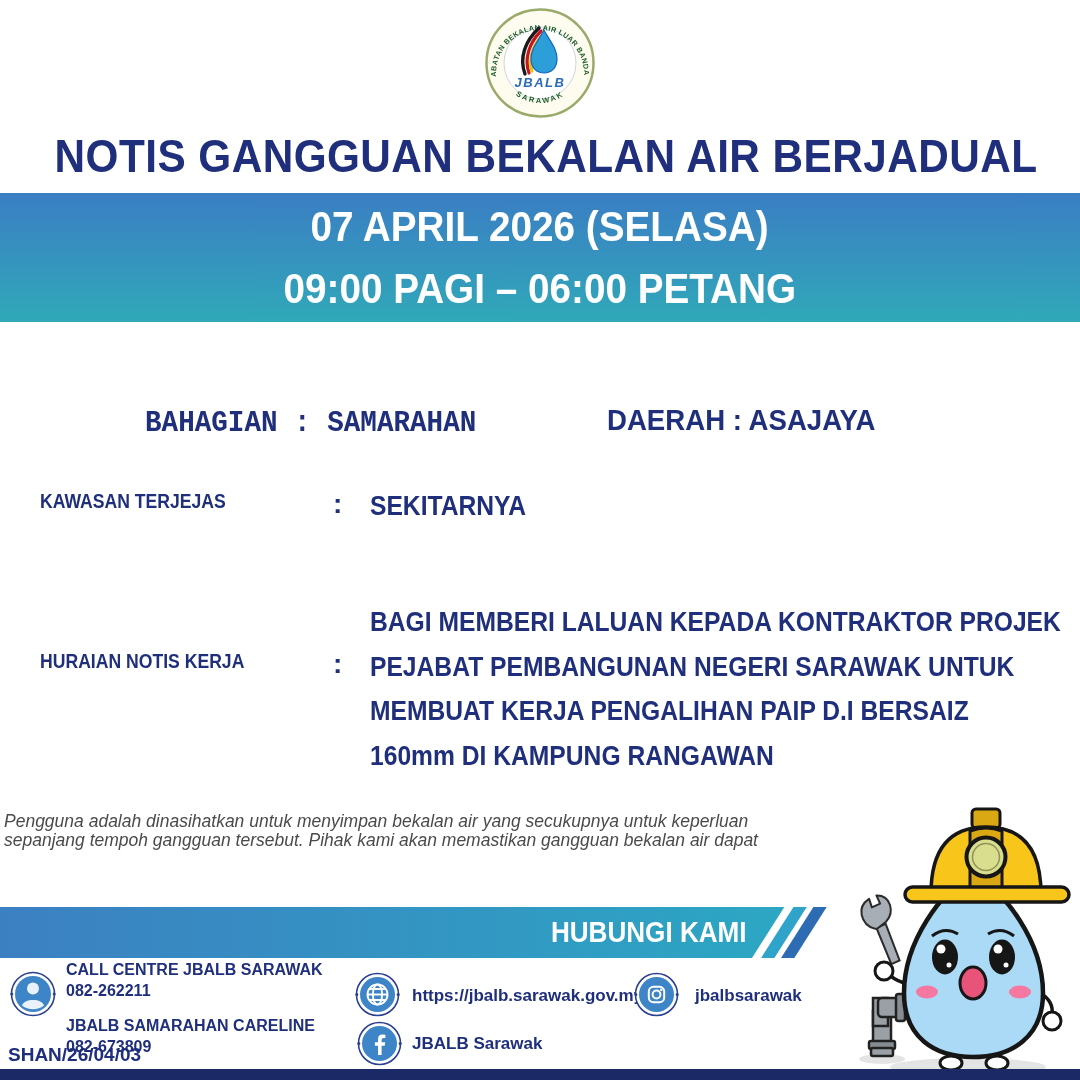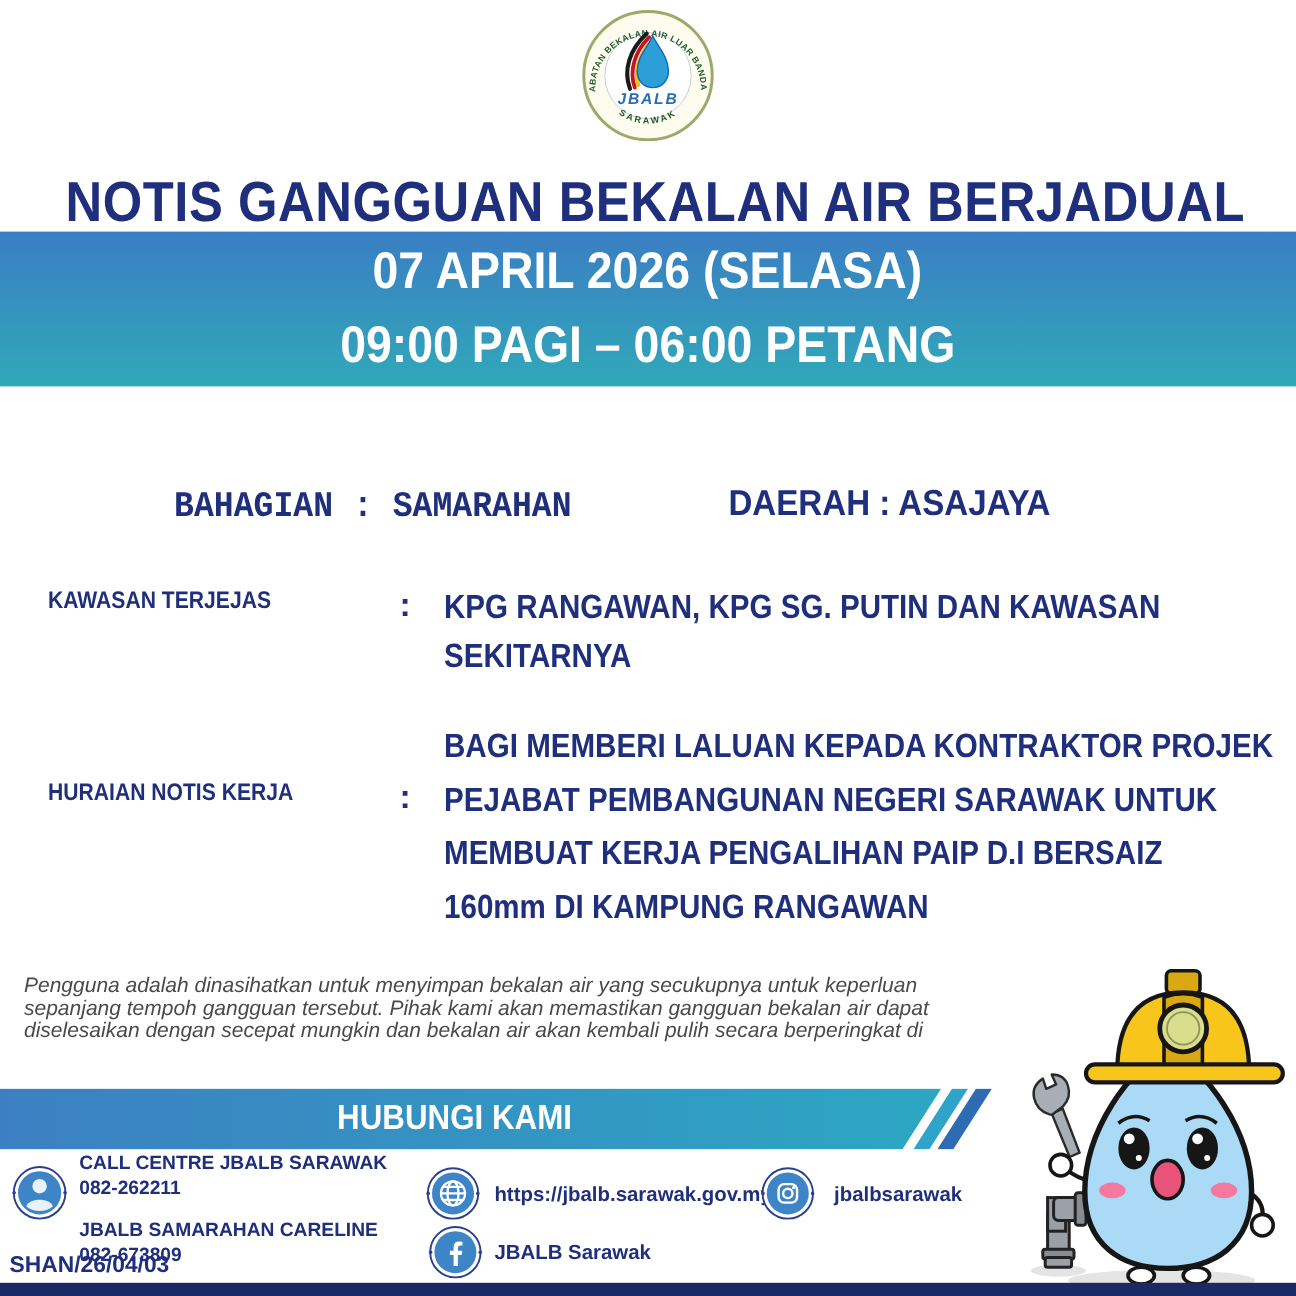--- a/index.html
+++ b/index.html
@@ -7,52 +7,52 @@
     width:1080px;height:1080px;position:relative;overflow:hidden;
     background:#ffffff;
     font-family:"Liberation Sans","DejaVu Sans",sans-serif;
   }
   .abs{position:absolute;}
   
   .cx88{display:inline-block;transform:scaleX(0.88);transform-origin:left center;white-space:nowrap;}
   .cx92{display:inline-block;transform:scaleX(0.92);transform-origin:left center;white-space:nowrap;}
   .cx90c{display:inline-block;transform:scaleX(0.90);transform-origin:center center;white-space:nowrap;}
 
-  .title-wrap{top:140px;left:0;width:1060px;text-align:center;}
+  .title-wrap{top:128px;left:0;width:1060px;text-align:center;}
   .title-text{font-size:47px;font-weight:bold;color:#1f2f7c;letter-spacing:0.5px;}
 
   .schedule-banner{
     top:193px;left:0;width:1080px;height:129px;
     background:linear-gradient(180deg,#3a7ec3 0%,#3595be 55%,#30a9b8 100%);
     display:flex;flex-direction:column;align-items:center;justify-content:center;row-gap:13px;
   }
   .banner-line{color:#ffffff;font-size:43px;font-weight:bold;}
 
   .region{font-size:30px;font-weight:bold;color:#1f2f7c;}
 
   .field-label{font-size:20px;font-weight:bold;color:#1f2f7c;}
   .field-colon{font-size:28px;font-weight:bold;color:#1f2f7c;}
   .value-line{font-size:28px;font-weight:bold;color:#1f2f7c;}
   .kawasan-lines{left:370px;top:485px;line-height:41px;}
   .huraian-lines{left:370px;top:600px;line-height:44.5px;}
 
-  .advisory{left:20px;top:812px;width:800px;color:#4a4a4a;font-style:italic;
+  .advisory{left:4px;top:812px;width:800px;color:#4a4a4a;font-style:italic;
             font-size:17.5px;line-height:18.6px;font-weight:500;}
   .advisory div{white-space:nowrap;}
 
   .contact-banner{left:0;top:907px;width:830px;height:51px;}
   .cb-main{position:absolute;left:0;top:0;width:830px;height:51px;
     background:linear-gradient(90deg,#3c80c2 0%,#2ba9c3 100%);
     clip-path:polygon(0 0,94.5% 0,90.6% 100%,0 100%);}
   .cb-stripe1{position:absolute;left:0;top:0;width:830px;height:51px;background:#2fa3c9;
     clip-path:polygon(95.6% 0,97.2% 0,93.3% 100%,91.7% 100%);}
   .cb-stripe2{position:absolute;left:0;top:0;width:830px;height:51px;background:#2d6cb3;
     clip-path:polygon(98.0% 0,99.6% 0,95.7% 100%,94.1% 100%);}
   .cb-title{position:absolute;left:0;top:0;width:757px;height:51px;display:flex;
-    align-items:center;justify-content:center;color:#ffffff;font-size:29px;font-weight:bold;}
+    align-items:center;justify-content:flex-end;color:#ffffff;font-size:29px;font-weight:bold;}
 
   .contact-text{font-size:16px;font-weight:bold;color:#1f2f7c;white-space:nowrap;}
   .link-text{font-size:17px;font-weight:bold;color:#1f2f7c;white-space:nowrap;}
   .reference{left:8px;top:1044px;font-size:19px;font-weight:bold;color:#1f2f7c;}
 
   .bottom-bar{left:0;top:1069px;width:1080px;height:11px;background:#1b2a66;}
 </style>
 </head>
 <body>
 
@@ -94,39 +94,37 @@
 </div>
 <div class="abs region" style="left:575px;top:403px;margin-left:32px;">
   <span class="cx92">DAERAH : ASAJAYA</span>
 </div>
 
 <div class="abs field-label" style="left:40px;top:490px;">
   <span class="cx88">KAWASAN TERJEJAS</span>
 </div>
 <div class="abs field-colon" style="left:333px;top:488px;">:</div>
 <div class="abs kawasan-lines">
-  <div class="value-line"><span class="cx88">KPG RANGAWAN, KPG SG. PUTIN DAN KAWASAN</span></div>
   <div class="value-line"><span class="cx88">SEKITARNYA</span></div>
 </div>
 
 <div class="abs field-label" style="left:40px;top:650px;">
   <span class="cx88">HURAIAN NOTIS KERJA</span>
 </div>
 <div class="abs field-colon" style="left:333px;top:648px;">:</div>
 <div class="abs huraian-lines">
   <div class="value-line"><span class="cx88">BAGI MEMBERI LALUAN KEPADA KONTRAKTOR PROJEK</span></div>
   <div class="value-line"><span class="cx88">PEJABAT PEMBANGUNAN NEGERI SARAWAK UNTUK</span></div>
   <div class="value-line"><span class="cx88">MEMBUAT KERJA PENGALIHAN PAIP D.I BERSAIZ</span></div>
   <div class="value-line"><span class="cx88">160mm DI KAMPUNG RANGAWAN</span></div>
 </div>
 
 <div class="abs advisory">
   <div>Pengguna adalah dinasihatkan untuk menyimpan bekalan air yang secukupnya untuk keperluan</div>
   <div>sepanjang tempoh gangguan tersebut. Pihak kami akan memastikan gangguan bekalan air dapat</div>
-  <div>diselesaikan dengan secepat mungkin dan bekalan air akan kembali pulih secara berperingkat di</div>
 </div>
 
 <div class="abs contact-banner">
   <div class="cb-main"></div>
   <div class="cb-stripe1"></div>
   <div class="cb-stripe2"></div>
   <div class="cb-title">
     <span class="cx90c">HUBUNGI KAMI</span>
   </div>
 </div>

